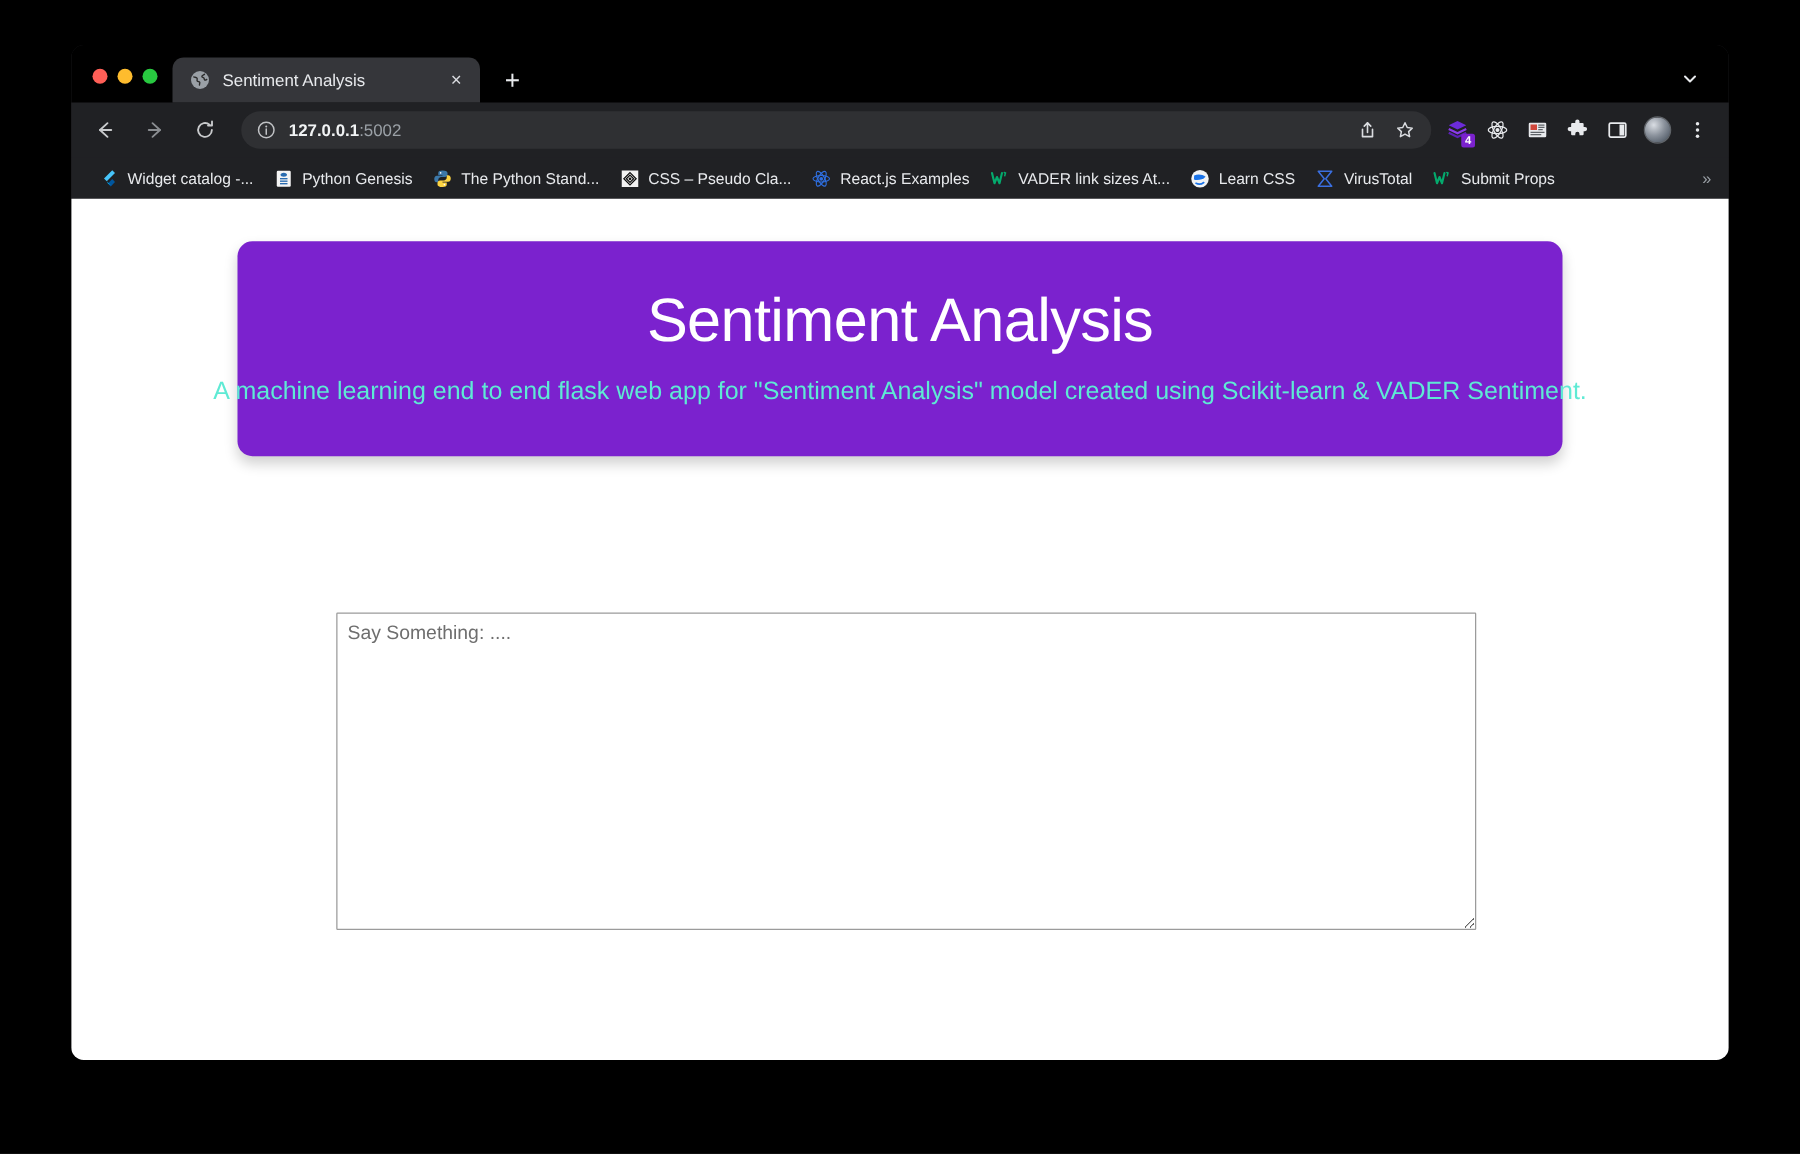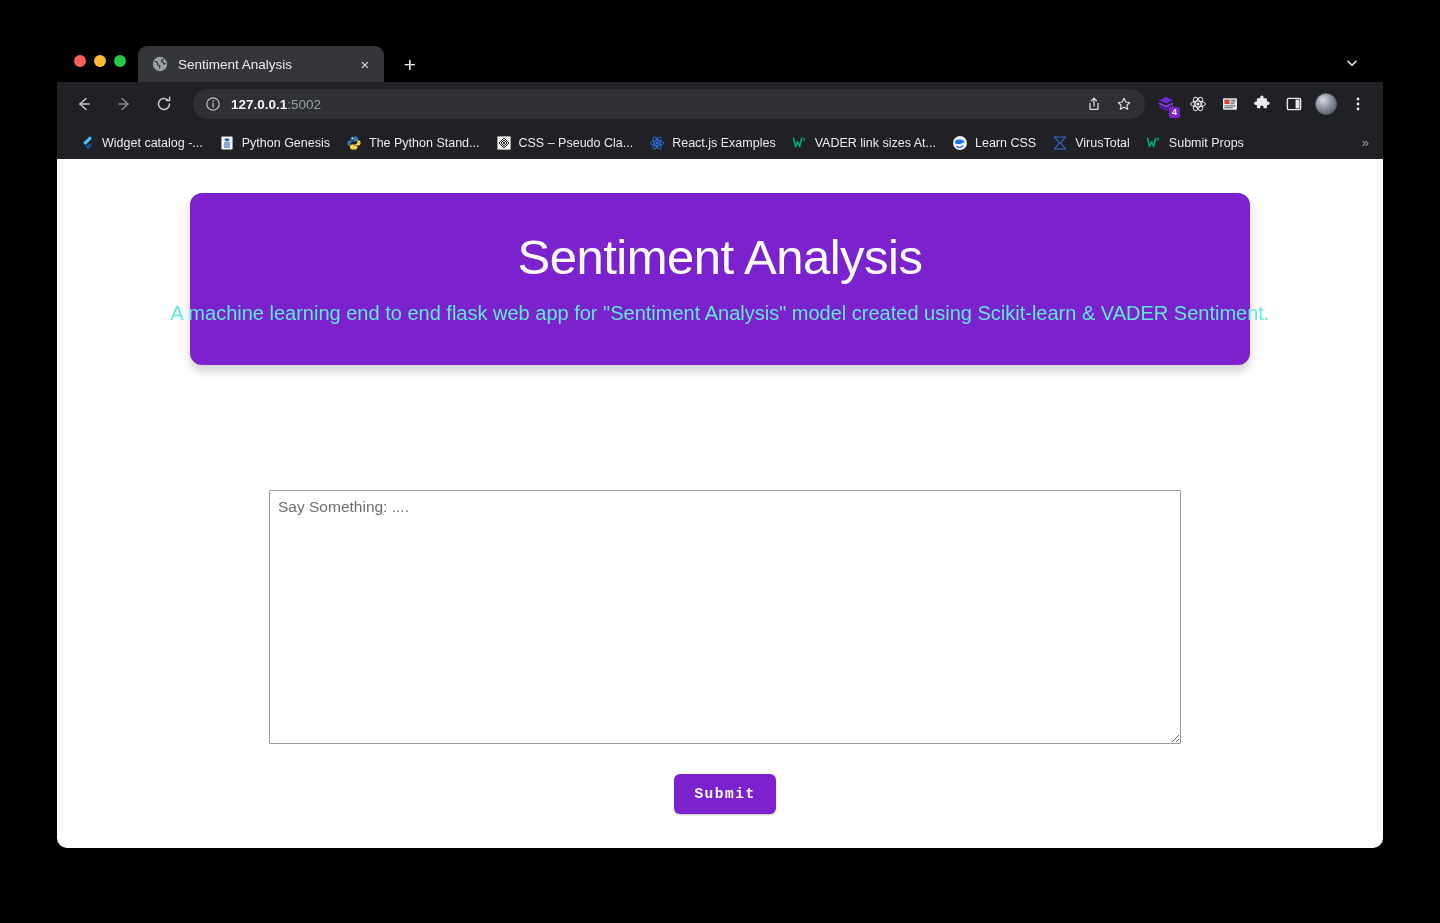--- a/index.html
+++ b/index.html
@@ -491,19 +491,16 @@
 
   <div class="viewport">
 
     <div class="jumbotron">
       <h1 class="jumbo-title">Sentiment Analysis</h1>
       <p class="jumbo-sub">A machine learning end to end flask web app for "Sentiment Analysis" model created using Scikit-learn &amp; VADER Sentiment.</p>
     </div>
 
     <form class="form-area">
       <textarea class="say-textarea" placeholder="Say Something: ...." style=""></textarea>
-      <div class="submit-row">
-        <button type="submit" class="submit-btn">Submit</button>
-      </div>
     </form>
 
   </div>
 </div>
 
 </body></html>

